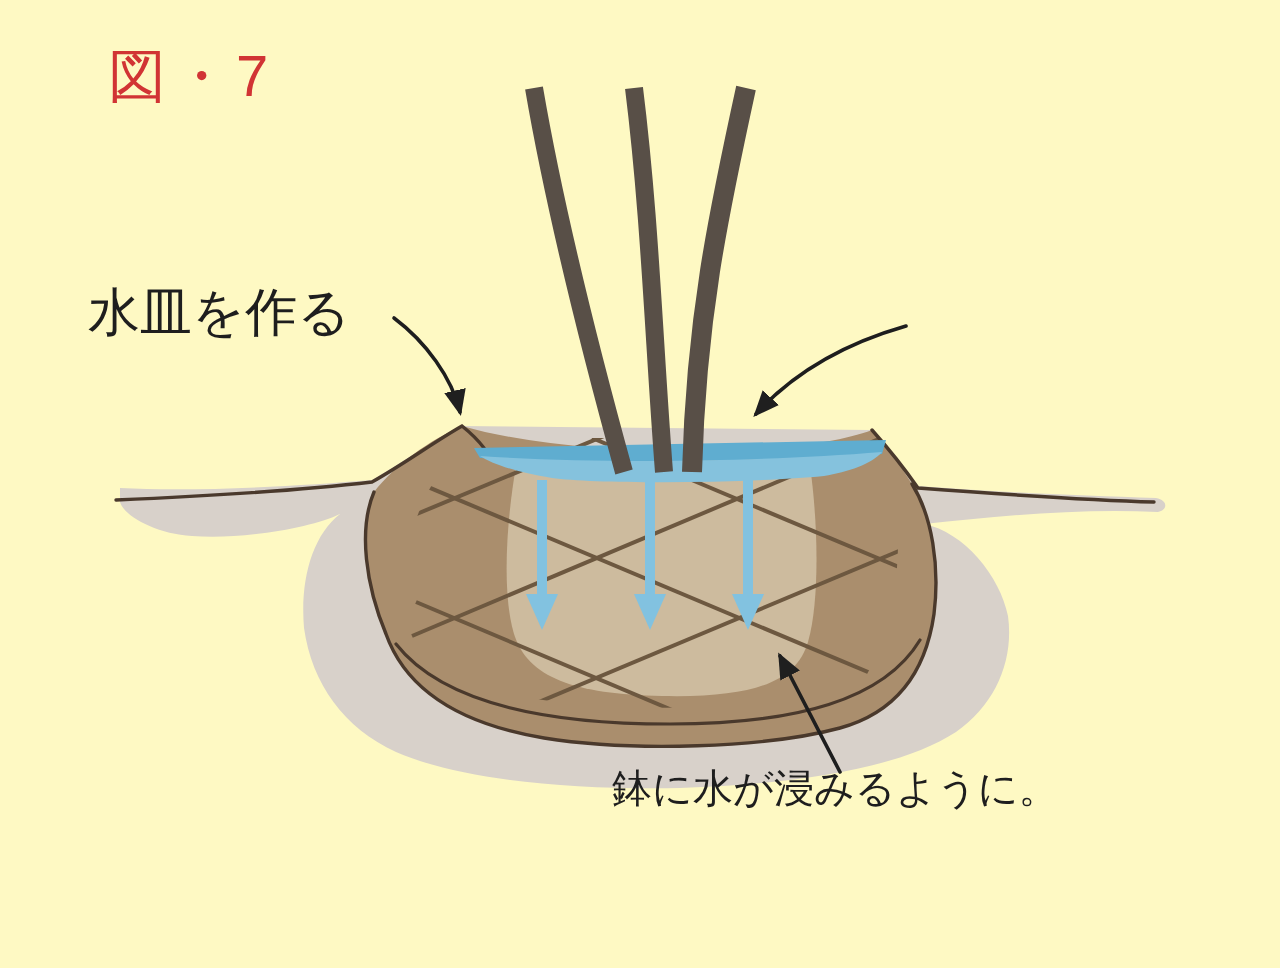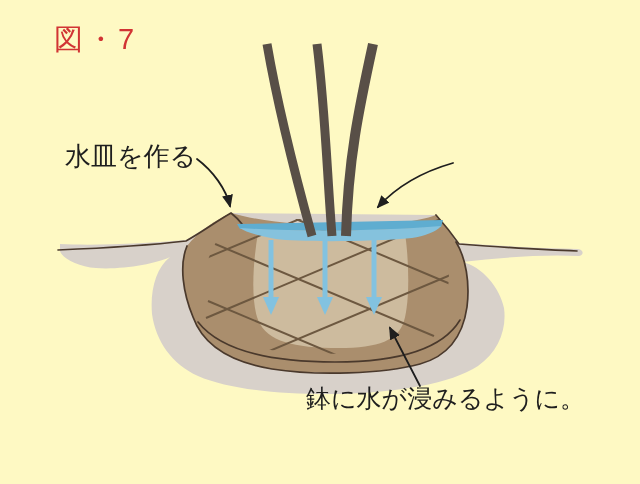--- a/index.html
+++ b/index.html
@@ -14,23 +14,23 @@
   .fig-title{
     position:absolute;left:54px;top:24px;
     font-size:29px;line-height:1.1;
     color:#d13434;letter-spacing:3px;font-weight:500;
   }
   .anno{
     position:absolute;
     font-size:26px;line-height:1.15;
     color:#1e1e1e;white-space:nowrap;
   }
-  .anno-left{left:65px;top:142px;}
+  .anno-left{left:44px;top:142px;}
   .anno-right{left:457px;top:149px;}
-  .anno-bottom{left:306px;top:384px;font-size:25px;}
+  .anno-bottom{left:306px;top:384px;font-size:20px;}
   svg{position:absolute;left:0;top:0;}
   .noline{stroke:none;}
   .outline{fill:none;stroke-width:1.7;stroke-linecap:round;}
   .innerline{fill:none;stroke-width:1.6;stroke-linecap:round;}
   .hatch line{stroke-width:2;}
   .trunk{fill:none;stroke-linecap:butt;}
   .seep-stem{stroke-width:5;}
   .pointer{fill:none;stroke-width:1.8;stroke-linecap:round;}
   .ah-fill{fill:#1f1f1f;}
 </style>

